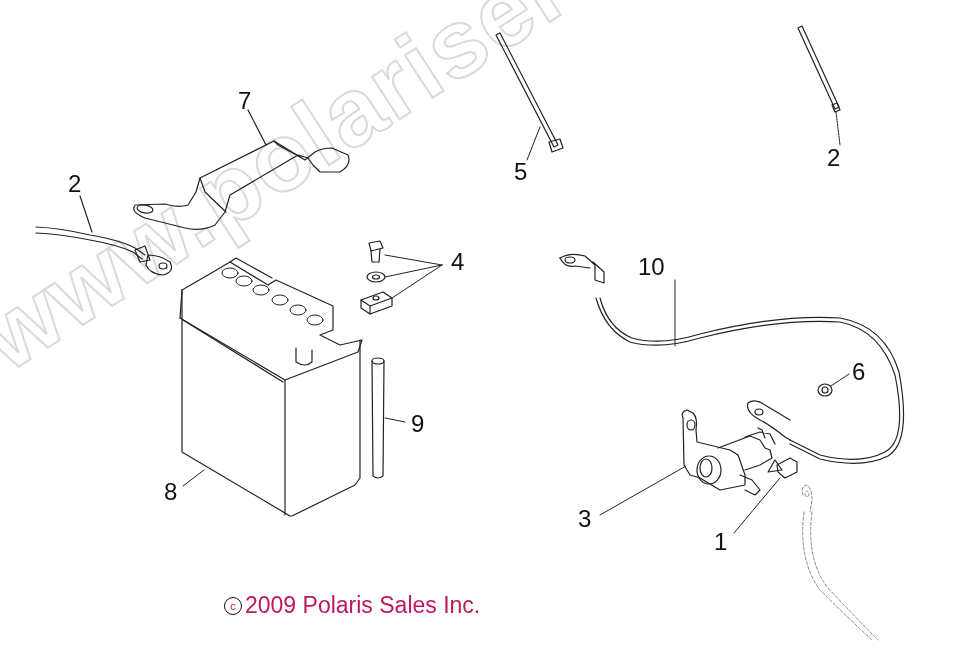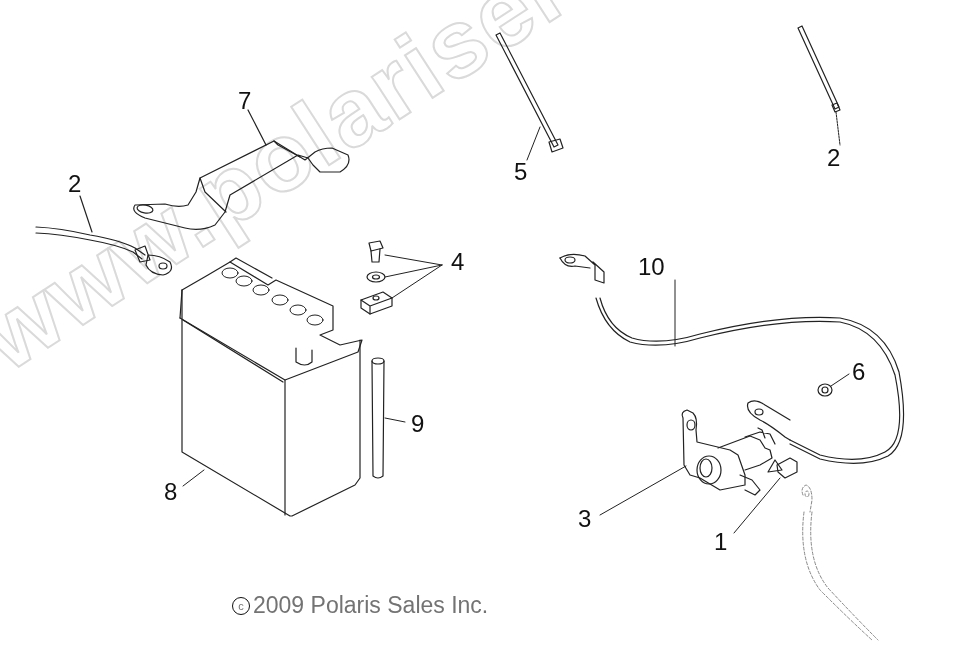--- a/index.html
+++ b/index.html
@@ -1,19 +1,19 @@
 <!DOCTYPE html>
 <html><head>
 <meta charset="utf-8">
 <style>
   html, body { margin: 0; padding: 0; background: #ffffff; }
   body { width: 964px; height: 664px; position: relative; overflow: hidden; font-family: "Liberation Sans", sans-serif; }
   #canvas { position: absolute; left: 0; top: 0; width: 964px; height: 664px; }
   .callout { position: absolute; font-size: 24px; color: #111; line-height: 1; font-family: "Liberation Sans", sans-serif; }
-  .copyright { position: absolute; left: 232px; top: 592px; font-size: 23px; color: #737373; white-space: nowrap; font-family: "Liberation Sans", sans-serif; }
+  .copyright { position: absolute; left: 224px; top: 592px; font-size: 23px; color: #be185d; white-space: nowrap; font-family: "Liberation Sans", sans-serif; }
   .copyright .c { display: inline-block; width: 16px; height: 16px; border: 1.5px solid #111; border-radius: 50%; font-size: 11px; line-height: 16px; text-align: center; vertical-align: 3px; margin-right: 3px; }
   .watermark { position: absolute; left: -40px; top: 300px; font-size: 96px; font-weight: bold; color: #fff; -webkit-text-stroke: 2px #d6d6d6; transform: rotate(-33deg); transform-origin: left top; white-space: nowrap; letter-spacing: 2px; opacity: .9; font-family: "Liberation Sans", sans-serif; }
 </style>
 </head>
 <body>
 
 <div class="watermark">www.polarisersatzteile.de</div>
 
 <svg id="canvas" viewBox="0 0 964 664" fill="none" stroke="#222" stroke-width="1.2" stroke-linejoin="round" stroke-linecap="round">
 

